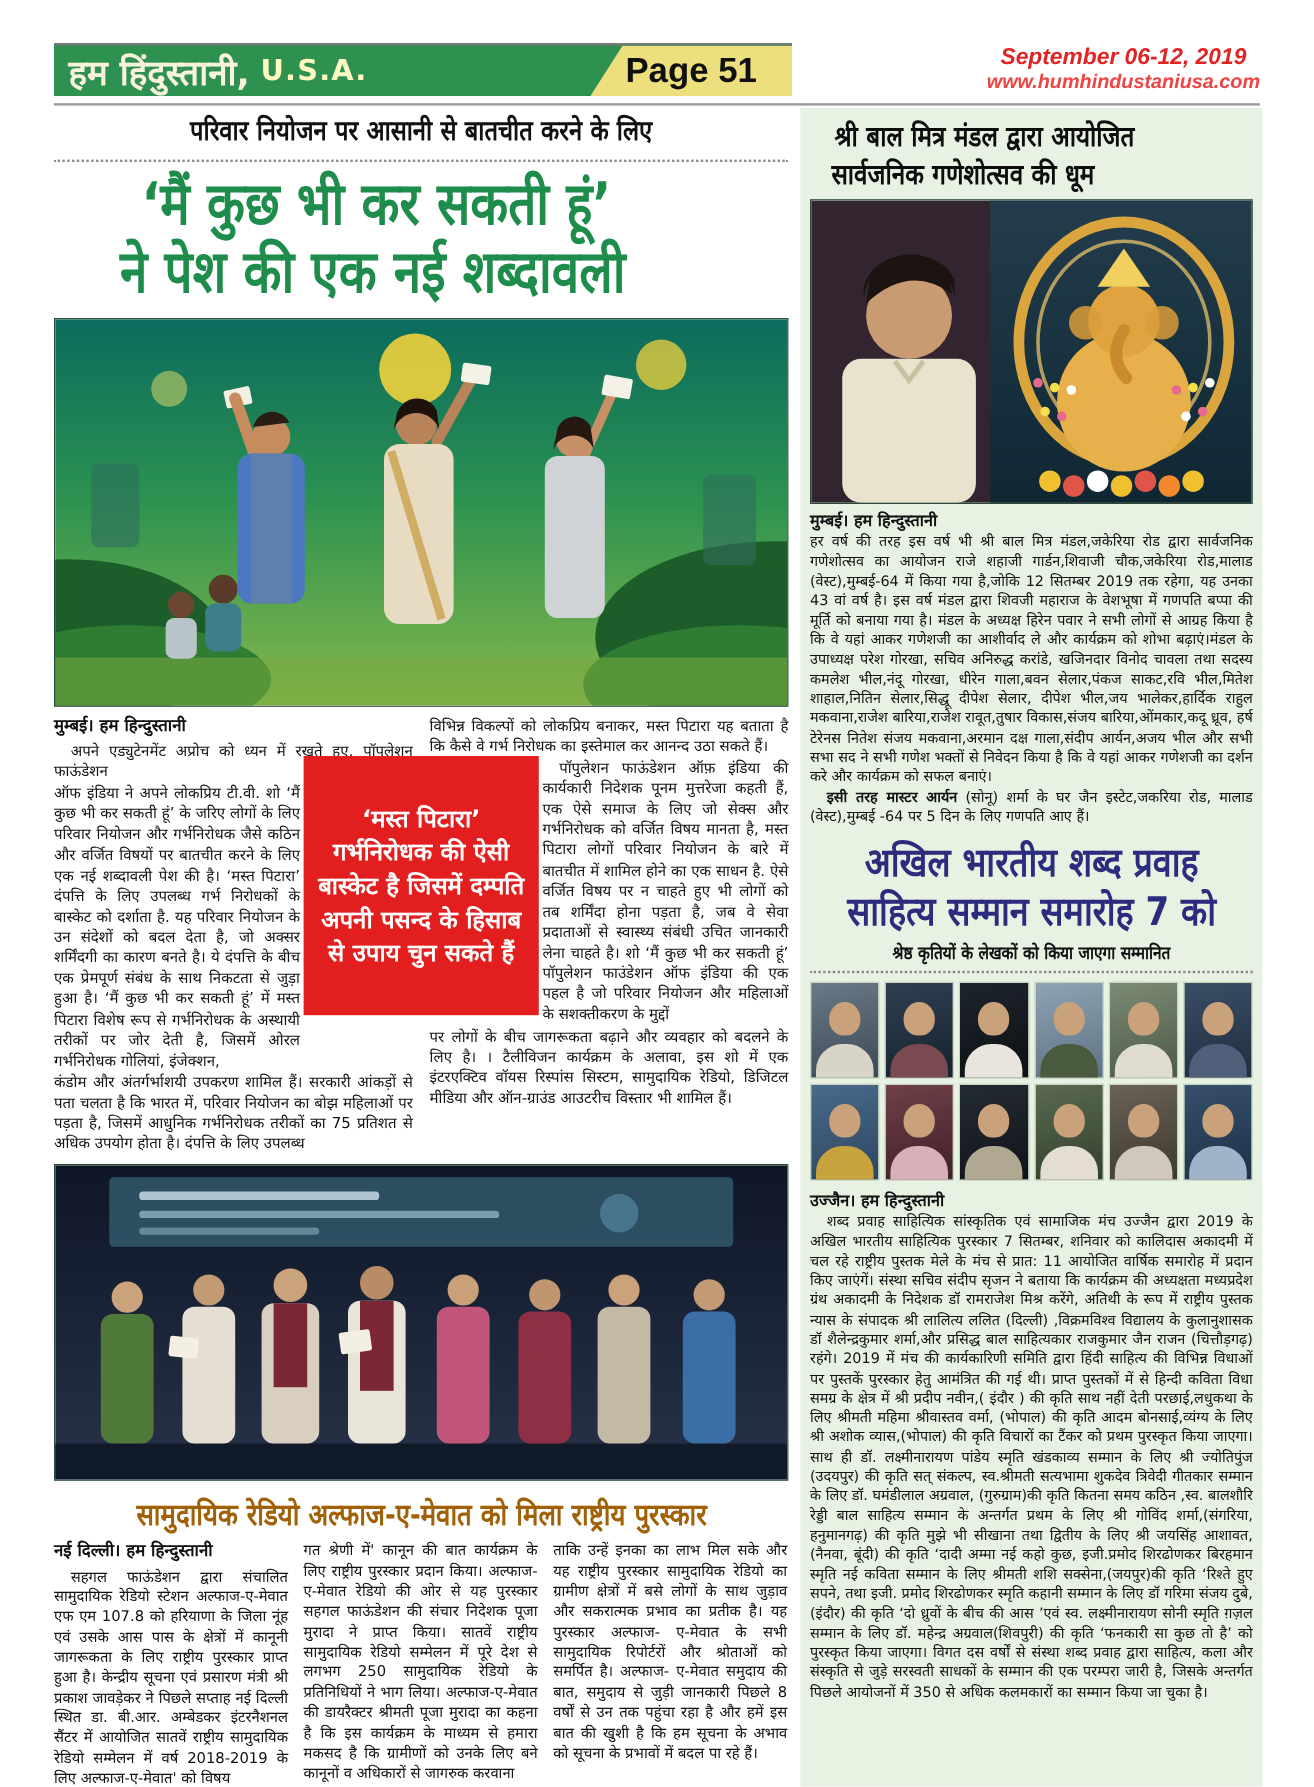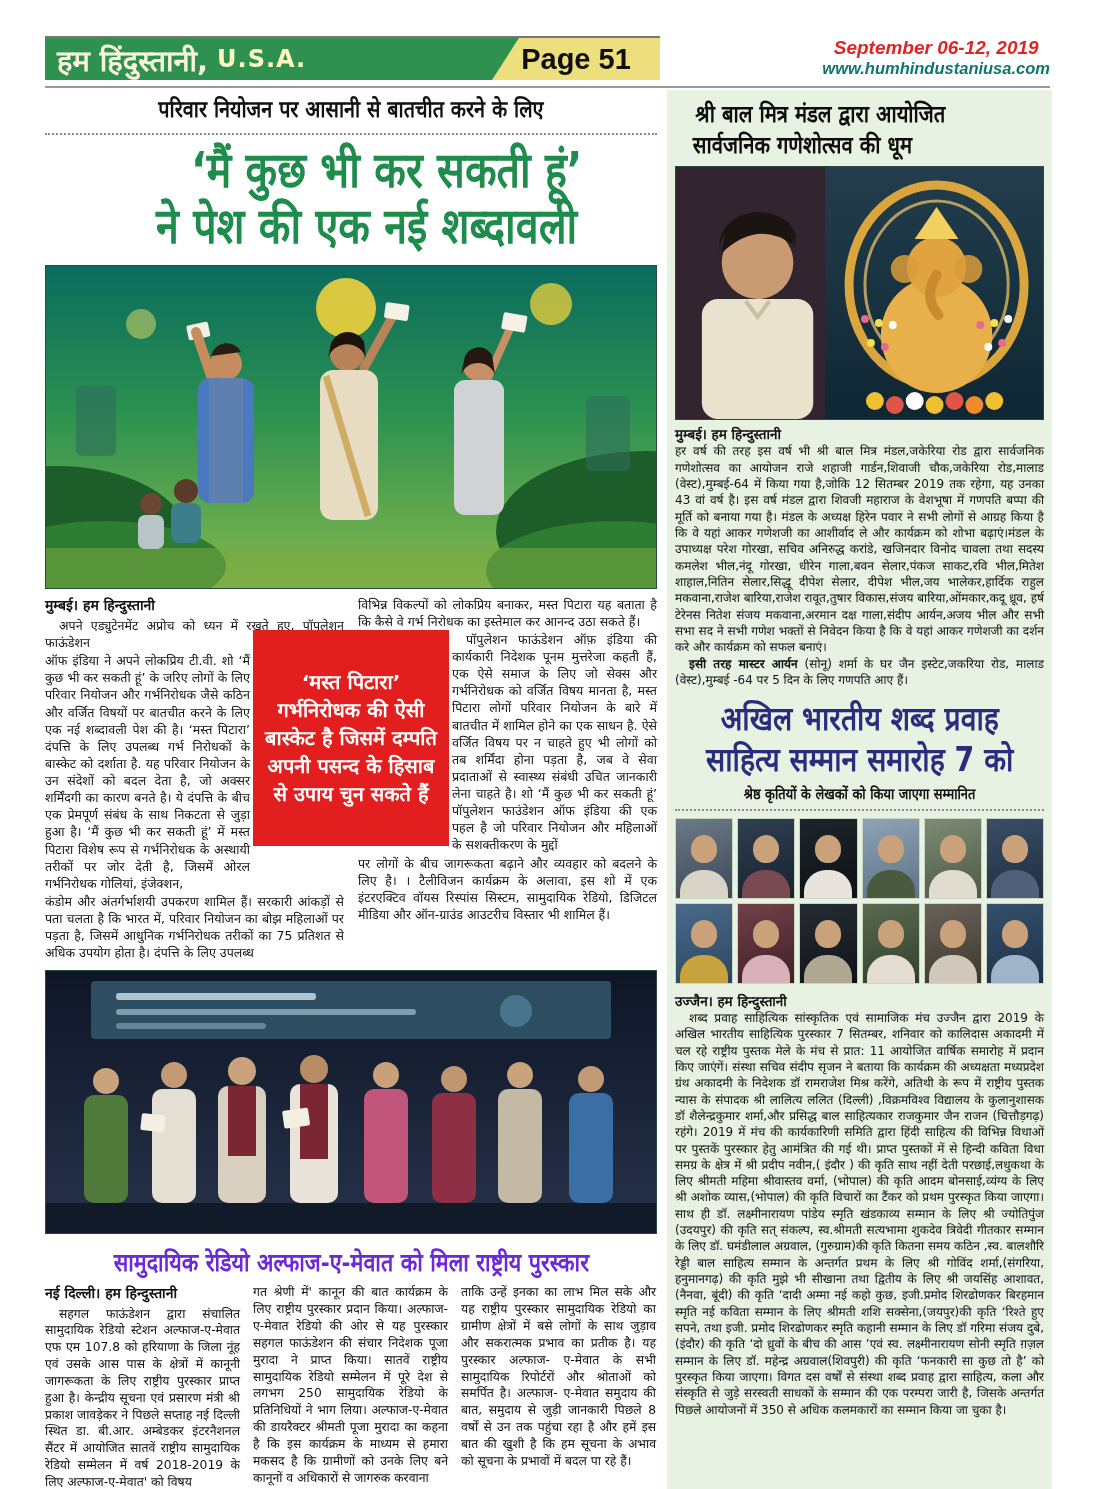--- a/index.html
+++ b/index.html
@@ -19,37 +19,37 @@
   .logo { color:#faf3dc; font-weight:bold; font-size:29px; padding-left:12px; white-space:nowrap; }
   .logo-usa { color:#fef9c3; font-weight:bold; font-size:24px; margin-left:9px; letter-spacing:1px; }
   .page-badge {
     position:absolute; right:0; top:0; bottom:0; width:168px; background:#edde7e;
     clip-path:polygon(16% 0, 100% 0, 100% 100%, 0 100%);
     display:flex; align-items:center; justify-content:center;
     font-size:29px; font-weight:bold; color:#101010; font-family:"Liberation Sans", sans-serif;
   }
   .header-right { text-align:center; padding-top:1px; font-family:"Liberation Sans", sans-serif;font-style:italic; }
   .issue-date { color:#e02424; font-weight:bold; font-size:19px; line-height:1.15; }
-  .site-url  { color:#0f766e; font-weight:bold; font-size:16.5px; line-height:1.2; }
+  .site-url  { color:#ef4444; font-weight:bold; font-size:16.5px; line-height:1.2; }
 
   
   .main { position:absolute; top:90px; left:45px; right:45px; display:flex; gap:10px; }
   .left-col { width:612px; flex:none; }
   .right-col { width:385px; flex:none; background:#e8f2e3; padding:5px 8px 10px; box-sizing:border-box; }
 
   .condense { display:inline-block; white-space:nowrap; transform:scaleX(0.86); transform-origin:center; }
 
   
   .kicker {
     text-align:center; font-weight:bold; font-size:23px; padding:2px 0 9px;
     border-bottom:2px dotted #8a8a8a;
   }
   .lead-headline {
     color:#1e8c4b; font-weight:800; font-size:49px; line-height:1.14;
-    margin:8px 0 10px; text-align:right;
+    margin:8px 0 10px; text-align:center;
   }
   .lead-headline .condense { transform-origin:left center; transform:scaleX(0.84); }
 
   .photo-frame { border:1px solid #2a4a3a; line-height:0; }
   .photo-frame svg { display:block; }
 
   .article { position:relative; display:flex; gap:14px; margin-top:7px; text-align:justify; }
   .article .a-col { width:299px; flex:none; font-size:12.5px; line-height:1.37; }
   .article p { margin:0 0 1px; }
   .dateline { font-weight:bold; font-size:14px; margin-bottom:2px !important; }
@@ -60,21 +60,21 @@
     position:absolute; left:50%; top:34px; transform:translateX(-50%);
     width:196px; height:216px; background:#e31e1e; color:#ffffff;
     font-weight:bold; font-size:20px; line-height:1.4; text-align:center;
     display:flex; align-items:center; justify-content:center;
     padding:8px 10px; box-sizing:border-box;
   }
 
   
   .ceremony { margin-top:8px; }
   .radio-headline {
-    color:#6d28d9; font-weight:800; font-size:25px; text-align:center;
+    color:#a16207; font-weight:800; font-size:25px; text-align:center;
     margin:10px 0 6px; width:612px;
   }
   .radio-cols { display:flex; gap:13px; text-align:justify; }
   .radio-cols .r-col { width:195px; flex:none; font-size:12.3px; line-height:1.37; }
   .radio-cols p { margin:0; }
 
   
   .ganesh-headline {
     text-align:left; font-weight:800; font-size:23.5px; line-height:1.3;
     color:#0d0d0d; padding:4px 0 6px;

